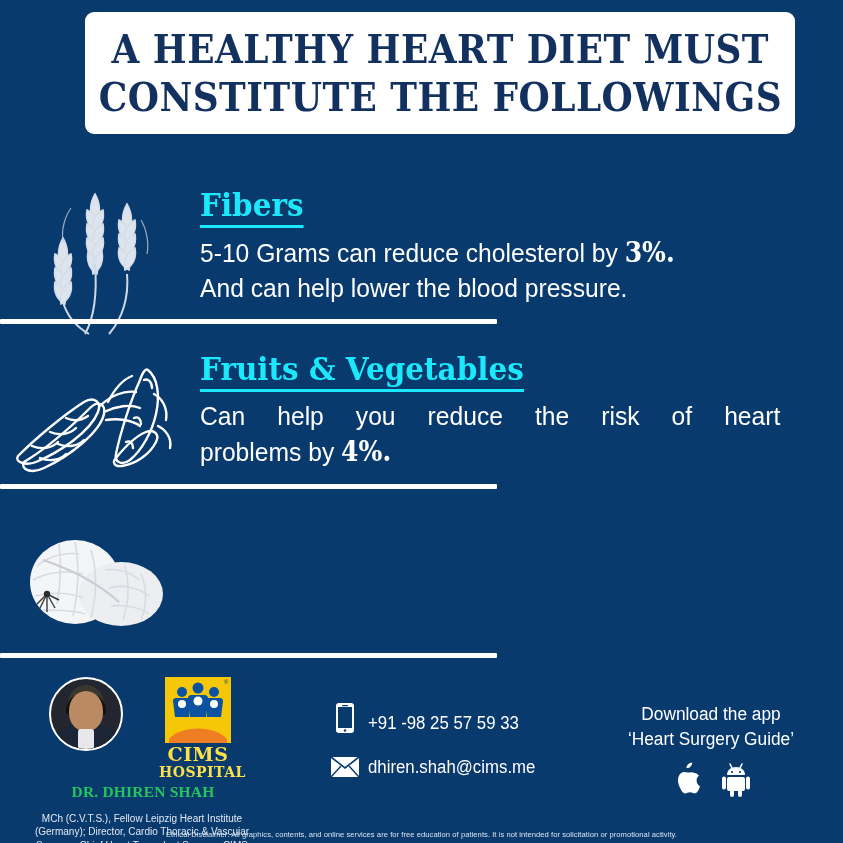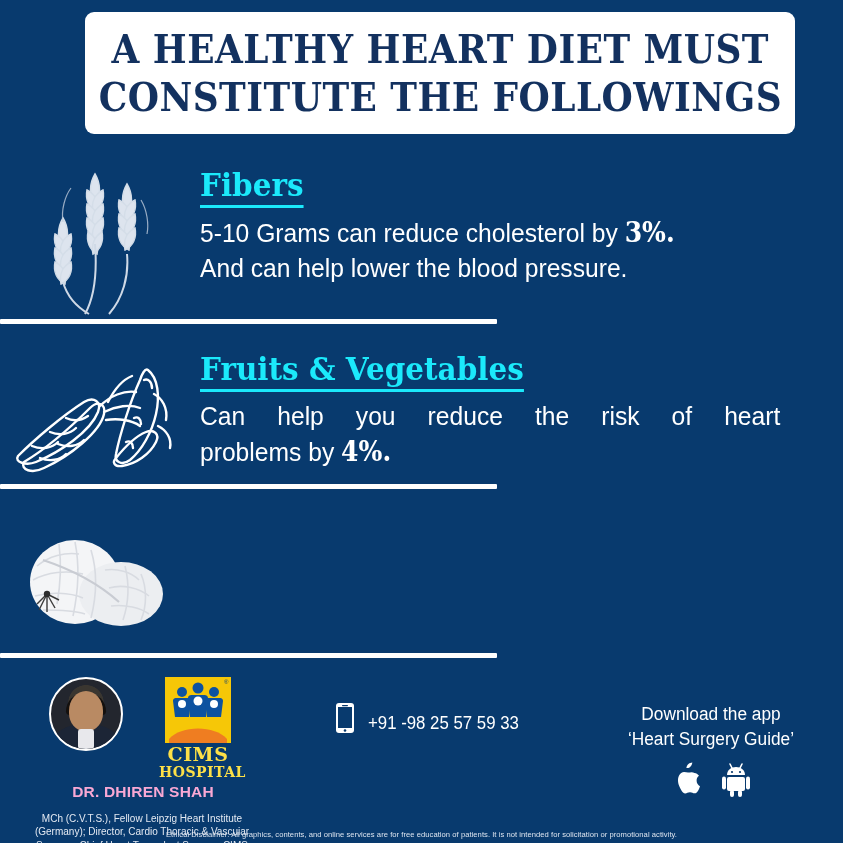--- a/index.html
+++ b/index.html
@@ -88,21 +88,21 @@
   }
   .avatar .body{
     position:absolute; left:50%; bottom:-6px; transform:translateX(-50%);
     width:74px; height:30px; background:#1c2536; border-radius:28px 28px 0 0;
   }
   .avatar .shirt{
     position:absolute; left:50%; bottom:0px; transform:translateX(-50%);
     width:16px; height:20px; background:#e8e8ec; border-radius:3px;
   }
   .doc-name{
-    color:#f9a8d4; font-family:Liberation Sans, sans-serif; font-weight:bold;
+    color:#22c55e; font-family:Liberation Serif, serif; font-weight:bold;
     font-size:15.5px; letter-spacing:0.2px; margin-top:4px;
   }
   .doc-cred{
     color:#E3E9F2; font-size:10px; line-height:1.32; margin-top:11px;
     width:248px;
   }
 
   .cims{ width:78px; flex:none; text-align:center; position:relative; }
   .cims-mark{
     width:66px; height:66px; background:#F6C707; margin:0 auto; position:relative;
@@ -132,21 +132,21 @@
   }
 </style>
 </head>
 <body>
 
 <div class="title-box">
   <div class="title-line">A HEALTHY HEART DIET MUST</div>
   <div class="title-line">CONSTITUTE THE FOLLOWINGS</div>
 </div>
 
-<div class="section" style="top:168px;height:150px;text-decoration:underline;">
+<div class="section" style="top:188px;height:150px;text-decoration:underline;">
   <div class="sec-icon" style="height:150px;">
     <svg width="135" height="146" viewBox="0 0 135 146">
       <g stroke="#dfe6ef" stroke-width="1.5" fill="#e9eef5" opacity="0.95">
         <g transform="translate(58,4)">
           <path d="M6 0 C12 10 12 22 6 30 C0 22 0 10 6 0 Z"></path>
           <path d="M-2 16 C6 20 10 28 8 38 C0 34 -4 26 -2 16 Z"></path>
           <path d="M14 16 C6 20 2 28 4 38 C12 34 16 26 14 16 Z"></path>
           <path d="M-2 30 C6 34 10 42 8 52 C0 48 -4 40 -2 30 Z"></path>
           <path d="M14 30 C6 34 2 42 4 52 C12 48 16 40 14 30 Z"></path>
           <path d="M-2 44 C6 48 10 56 8 66 C0 62 -4 54 -2 44 Z"></path>
@@ -312,20 +312,30 @@
       <div class="c-ico">
         <svg width="20" height="32" viewBox="0 0 20 32">
           <rect x="1" y="1" width="18" height="30" rx="3" fill="#ffffff"></rect>
           <rect x="3" y="5" width="14" height="21" fill="#083A6E"></rect>
           <rect x="7" y="3" width="6" height="1.2" rx="0.6" fill="#083A6E"></rect>
           <circle cx="10" cy="28.5" r="1.3" fill="#083A6E"></circle>
         </svg>
       </div>
       <div class="c-txt">+91 -98 25 57 59 33</div>
     </div>
+    <div class="c-row">
+      <div class="c-ico">
+        <svg width="30" height="22" viewBox="0 0 30 22">
+          <rect x="0.5" y="0.5" width="29" height="21" fill="#ffffff" stroke="#083A6E" stroke-width="1"></rect>
+          <path d="M1 1 L15 12 L29 1" fill="none" stroke="#083A6E" stroke-width="1.6"></path>
+          <path d="M1 21 L11 10 M29 21 L19 10" fill="none" stroke="#083A6E" stroke-width="1.4"></path>
+        </svg>
+      </div>
+      <div class="c-txt">dhiren.shah@cims.me</div>
+    </div>
   </div>
 
   <div class="appbox">
     <div class="app-t">Download the app</div>
     <div class="app-t">‘Heart Surgery Guide’</div>
     <div class="app-ico">
       <span>
         <svg width="30" height="36" viewBox="0 0 30 36">
           <path d="M16.5 7 C18.5 7 21 5 21.3 1.5 C18 1.8 15.6 4 15.4 7 Z" fill="#ffffff"></path>
           <path d="M23.5 12 C21 10.4 18.8 11.6 17 11.6 C15.2 11.6 12.6 10.3 10.2 12 C7 14.2 6 19.6 8.2 25 C9.6 28.4 11.8 32.5 14.2 32.4 C16 32.3 16.7 31.2 19 31.2 C21.3 31.2 21.9 32.4 23.8 32.3 C26.2 32.2 28 28.6 29 25.2 C25 23.4 24.4 17 28 14.8 C26.8 13.1 25.2 12.2 23.5 12 Z" fill="#ffffff"></path>

